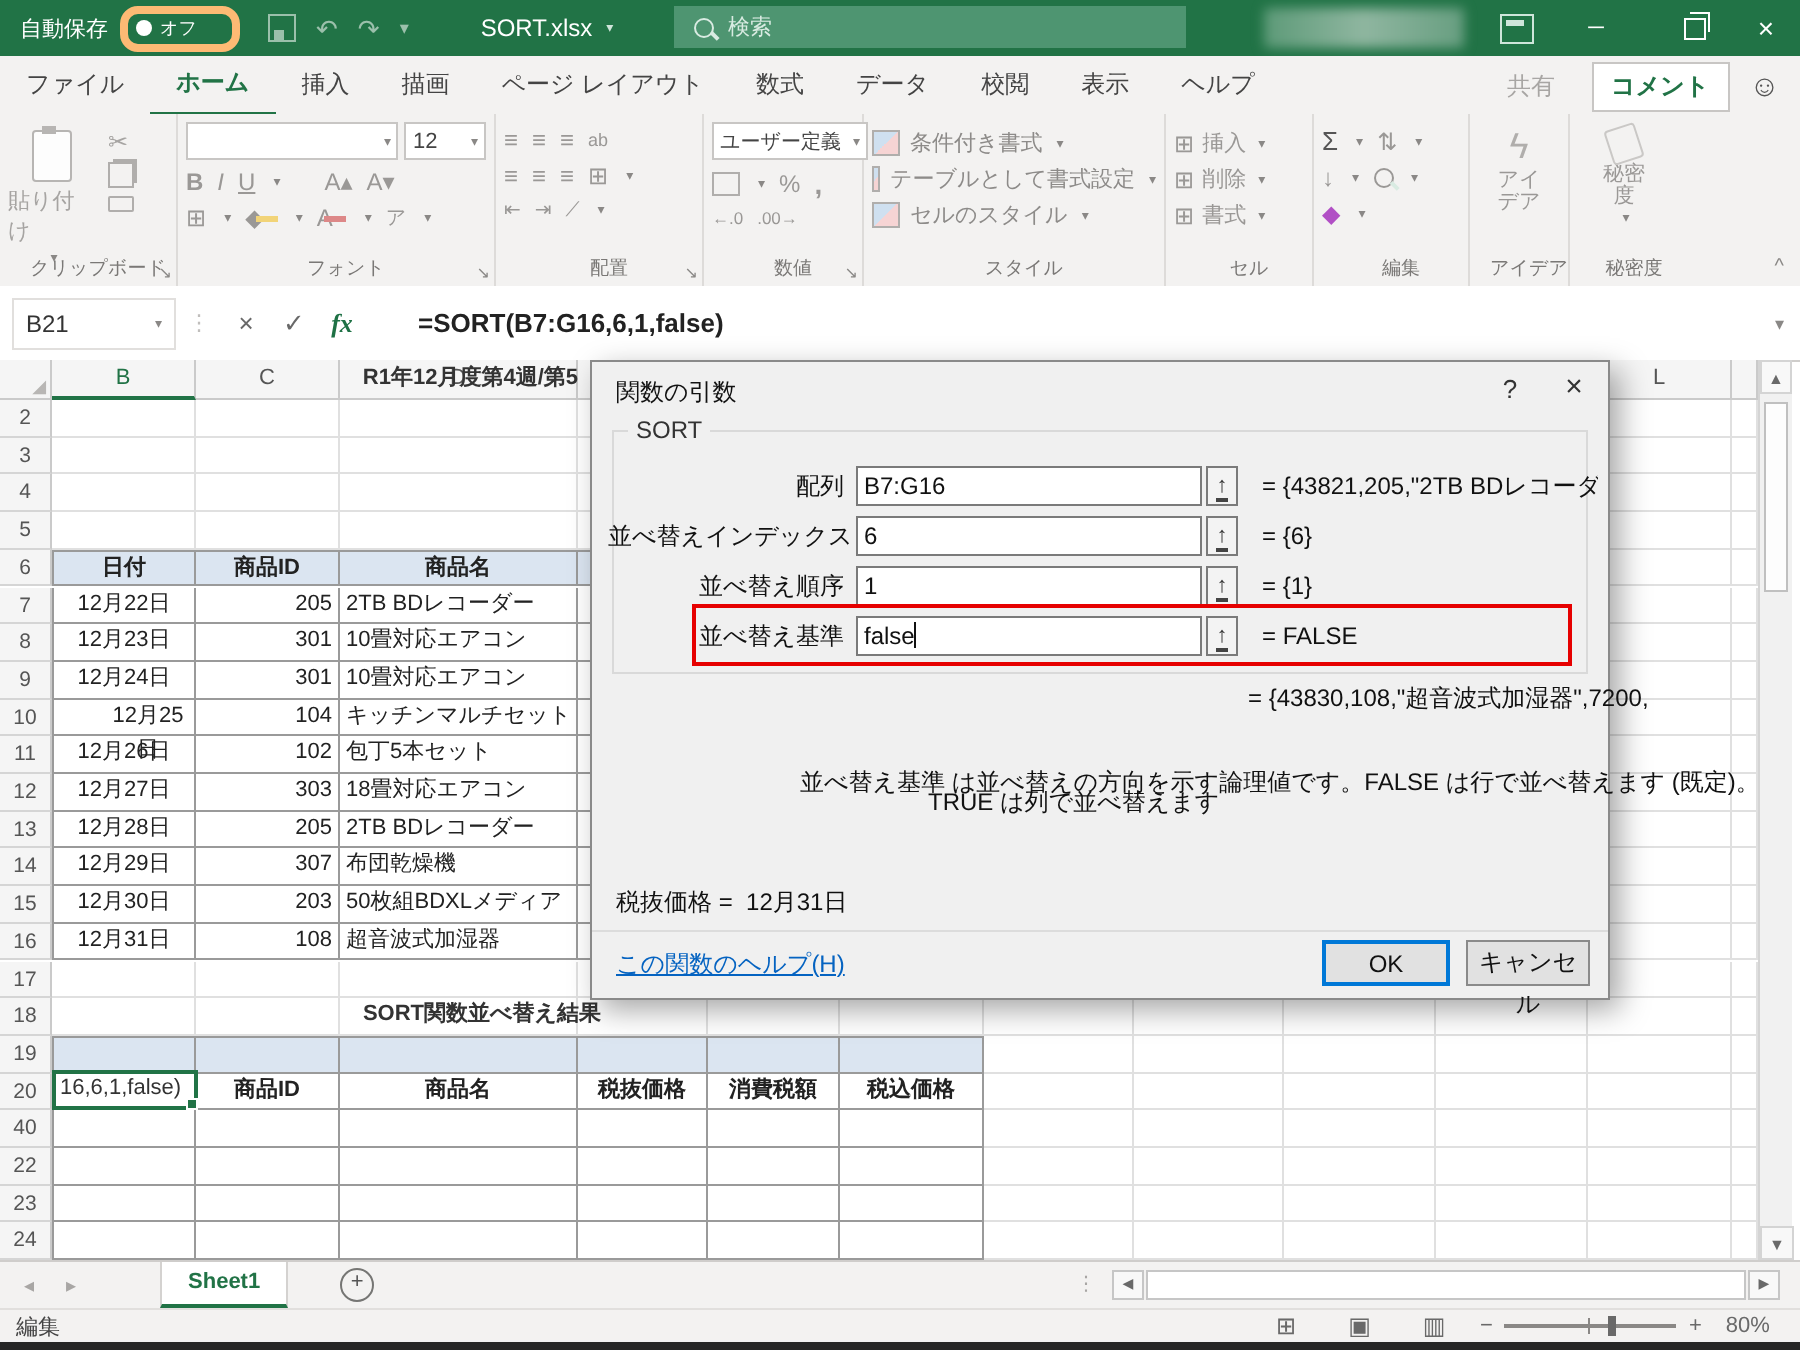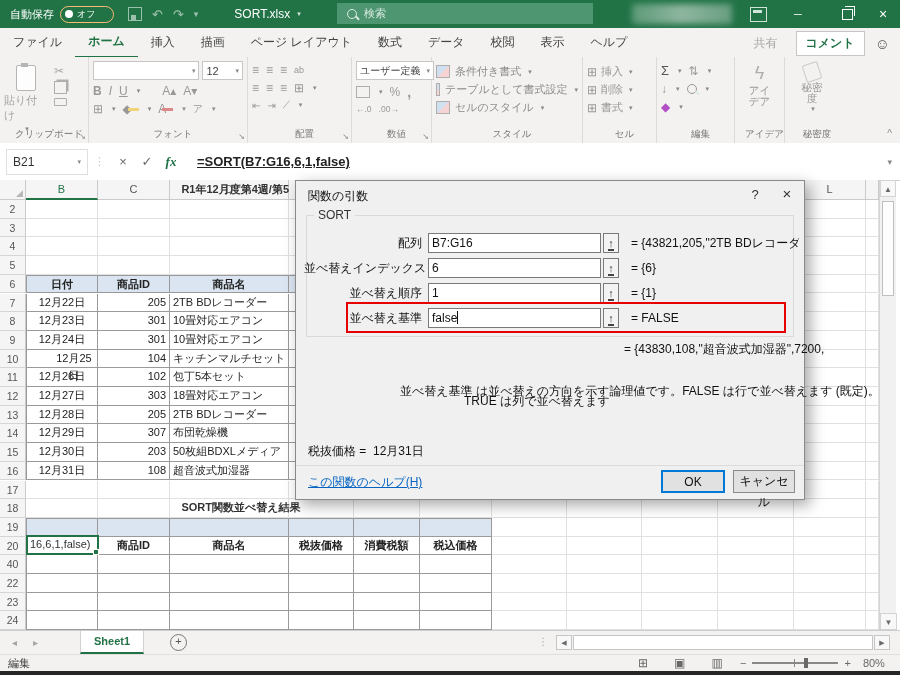--- a/index.html
+++ b/index.html
@@ -2,21 +2,21 @@
 <html><head>
 <meta charset="utf-8">
 <style>
   html,body{margin:0;padding:0;}
   body{width:900px;height:675px;position:relative;font-family:"Liberation Sans",sans-serif;
        background:#fff;overflow:hidden;font-size:11px;color:#333;}
   
   .titlebar{position:absolute;left:0;top:0;width:900px;height:28px;background:#217346;color:#fff;
             display:flex;align-items:center;}
   .tb-txt{font-size:11px;color:#fff;margin-left:10px;white-space:nowrap;}
-  .toggle{margin-left:6px;width:44px;height:15px;border:1px solid #fdba74;border-radius:9px;
+  .toggle{margin-left:6px;width:44px;height:15px;border:4px solid #fdba74;border-radius:9px;
           display:flex;align-items:center;padding:0 4px;gap:4px;}
   .toggle .knob{width:8px;height:8px;border-radius:50%;background:#fff;}
   .toggle .tg-label{font-size:9px;color:#fff;}
   .qat{display:flex;align-items:center;gap:10px;margin-left:14px;opacity:.55;}
   .floppy{width:12px;height:12px;border:1.5px solid #fff;position:relative;}
   .floppy:after{content:"";position:absolute;left:2px;bottom:0;width:5px;height:5px;background:#fff;}
   .qat-glyph{font-size:13px;color:#fff;}
   .doc-title{margin-left:36px;font-size:12px;color:#fff;display:flex;gap:5px;align-items:center;}
   .searchbox{position:absolute;left:337px;top:3px;width:246px;height:21px;background:#4e9571;
              display:flex;align-items:center;gap:7px;padding-left:10px;color:#d9ebe2;font-size:11px;}
@@ -62,21 +62,21 @@
   .stack-btn{display:flex;flex-direction:column;align-items:center;font-size:10.5px;color:#9a9896;padding:2px 6px;gap:1px;}
   .collapse-ribbon{position:absolute;right:8px;bottom:4px;color:#8a8886;font-size:10px;}
   
   .formulabar{position:absolute;left:0;top:143px;width:900px;height:37px;background:#fff;
               border-bottom:1px solid #cfcdcb;display:flex;align-items:center;}
   .namebox{width:68px;height:24px;margin-left:6px;display:flex;align-items:center;justify-content:space-between;
            padding:0 6px;border:1px solid #e1dfdd;font-size:12px;color:#333;}
   .fb-dots{color:#c0bebc;margin:0 6px;font-size:11px;}
   .fb-btn{width:24px;text-align:center;font-size:13px;color:#696969;}
   .fx{font-style:italic;font-family:"Liberation Serif",serif;color:#1e7145;font-weight:bold;}
-  .formula-text{margin-left:14px;font-size:13px;font-weight:600;color:#222;text-decoration:underline;}
+  .formula-text{margin-left:26px;font-size:13px;font-weight:600;color:#222;}
   .fb-expand{position:absolute;right:8px;color:#8a8886;font-size:9px;}
   
   .sheet{position:absolute;left:0;top:180px;width:879px;height:450px;overflow:hidden;background:#fff;}
   .colheads{position:absolute;left:0;top:0;height:20px;display:flex;}
   .corner{width:26px;height:20px;background:#f5f5f5;border-right:1px solid #cacaca;border-bottom:1px solid #cacaca;position:relative;box-sizing:border-box;}
   .corner span{position:absolute;right:2px;bottom:1px;color:#b8b6b4;font-size:9px;}
   .chead{height:20px;box-sizing:border-box;border-right:1px solid #cacaca;border-bottom:1px solid #cacaca;
          background:#f5f5f5;text-align:center;font-size:11px;color:#555;line-height:19px;}
   .chead.active-col{border-bottom:2px solid #217346;color:#217346;}
   #grid-rows{position:absolute;left:0;top:20px;}

